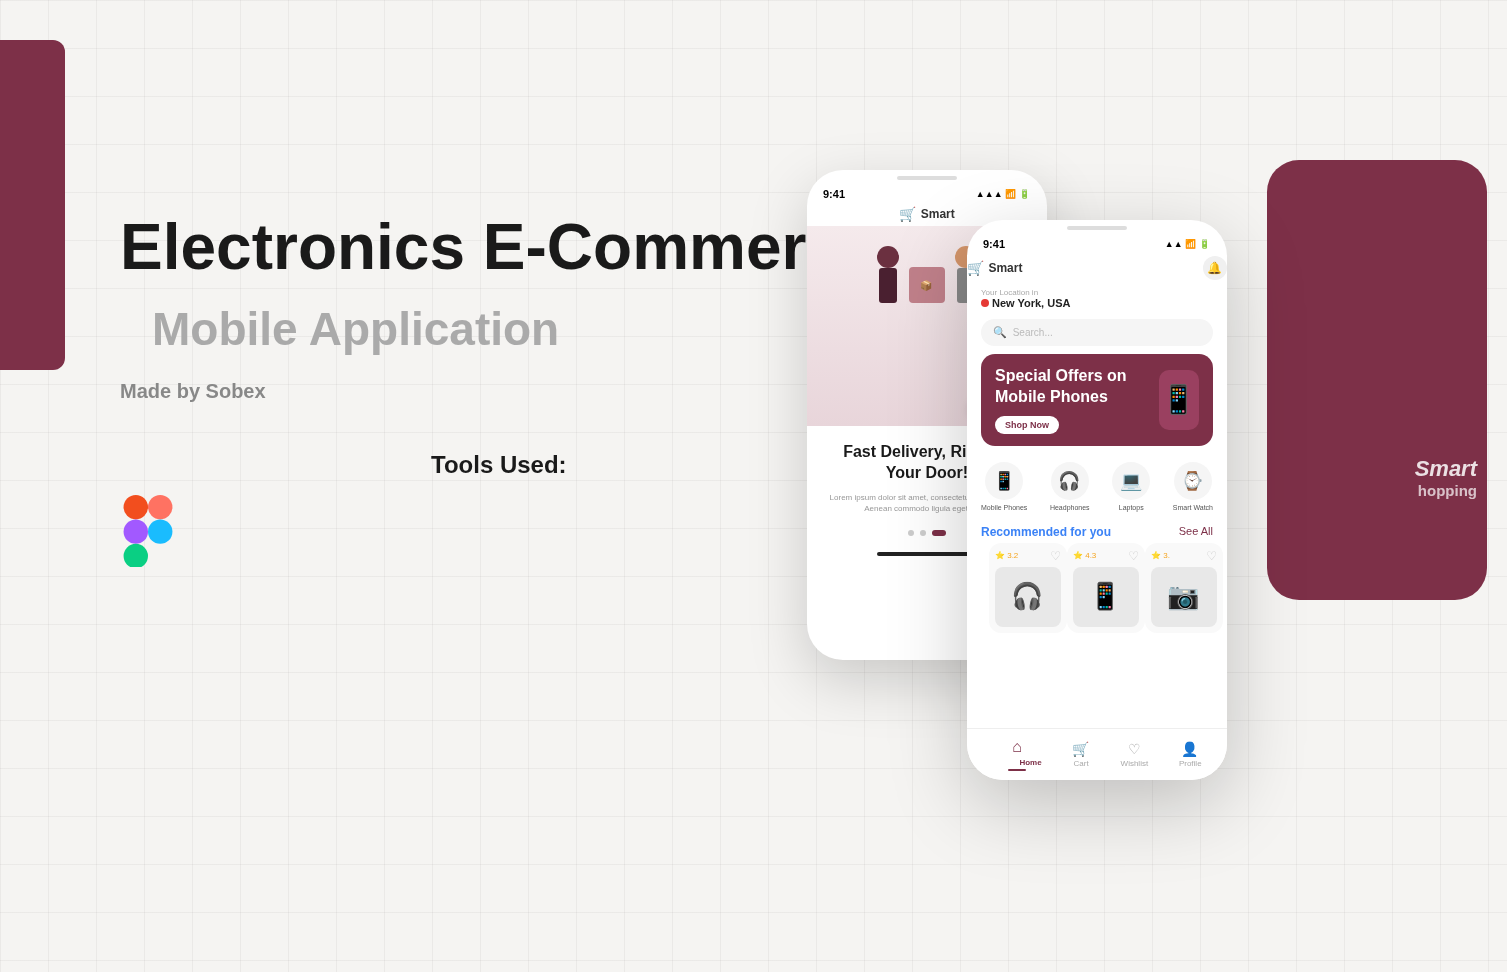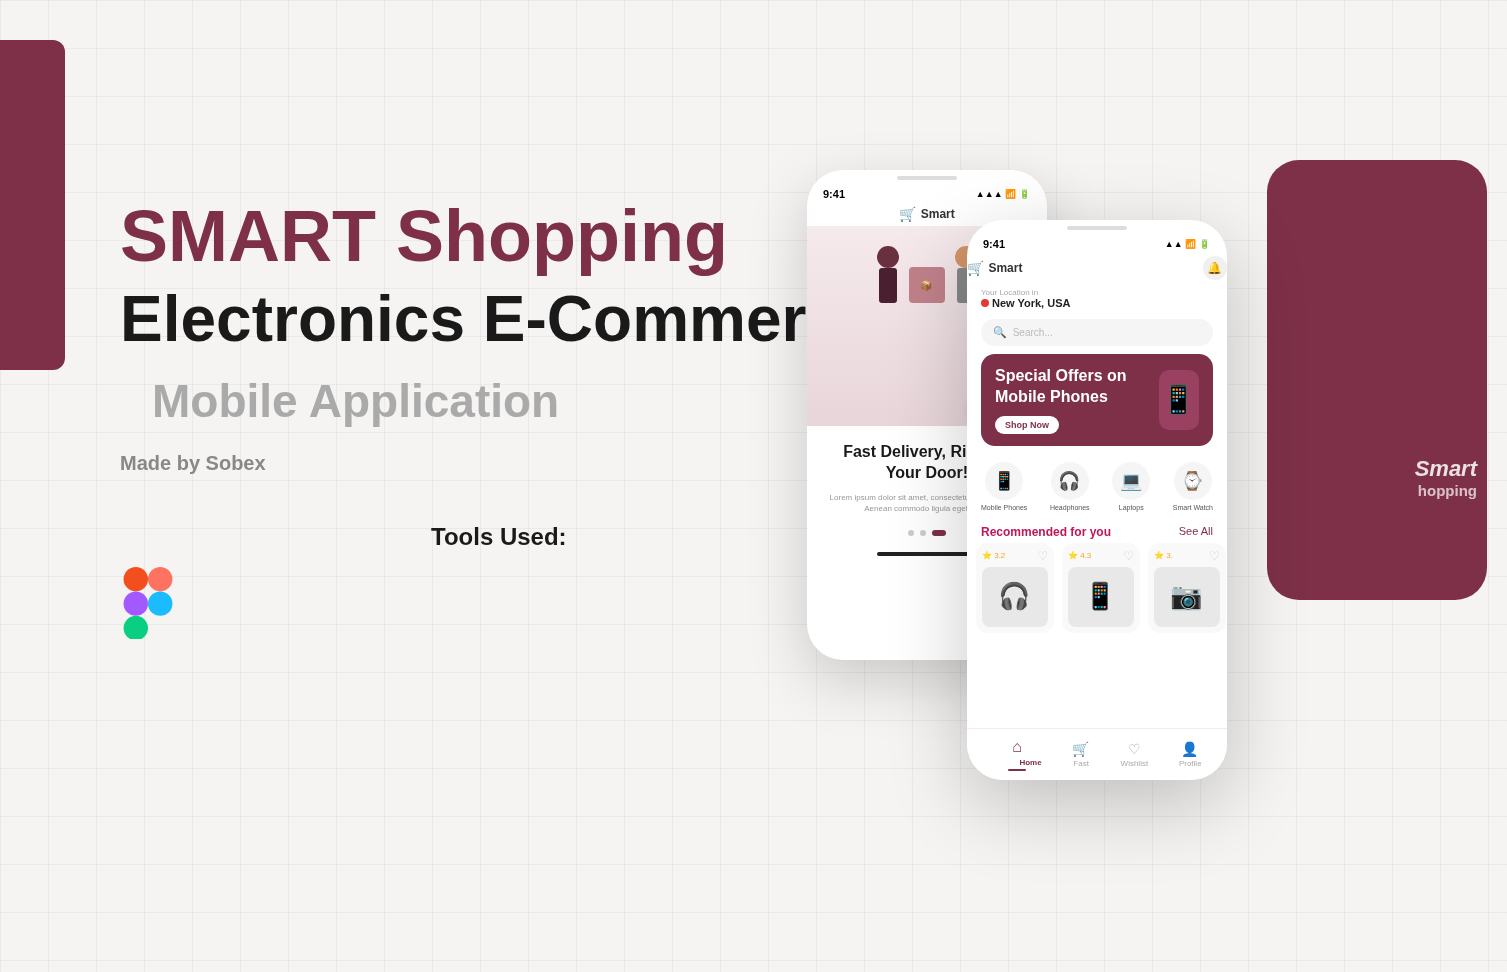--- a/index.html
+++ b/index.html
@@ -374,32 +374,32 @@
     
     .section-header {
       display: flex;
       justify-content: space-between;
       padding: 6px 14px 4px;
     }
 
     .section-title {
       font-size: 12px;
       font-weight: 700;
-      color: #be185d;
+      color: #3b82f6;
     }
 
     .see-all {
       font-size: 11px;
       color: #7d3048;
     }
 
     .products-row {
       display: flex;
-      gap: 8px;
-      padding: 0 9px;
+      gap: 0;
+      padding: 0 22px;
       overflow: hidden;
       align-items: flex-end;
     }
 
     .product-card {
       width: 78px;
       background: #f9f9f9;
       border-radius: 12px;
       padding: 6px;
       flex-shrink: 0;
@@ -498,21 +498,20 @@
     }
   </style>
 </head>
 <body>
 
 <div class="grid-bg"></div>
 
 <div class="left-rect"></div>
 
 <div class="content">
-  <div class="title-smart">SMART Shopping</div>
   <div class="title-ecommerce">Electronics E-Commerce</div>
   <div class="title-mobile">Mobile Application</div>
   <div class="made-by">Made by Sobex</div>
   <div class="tools-label">Tools Used:</div>
 
   <div class="figma-icon">
     <svg class="figma-svg" viewBox="0 0 38 56" xmlns="http://www.w3.org/2000/svg">
 
       <rect x="0" y="0" width="19" height="19" rx="9.5" fill="#F24E1E"></rect>
       <rect x="19" y="0" width="19" height="19" rx="9.5" fill="#FF7262"></rect>
@@ -685,21 +684,21 @@
     </div>
 
     <div class="bottom-nav">
       <div class="nav-item active">
         <span class="nav-icon">⌂</span>
         <span class="nav-label">Home</span>
         <div class="nav-active-dot"></div>
       </div>
       <div class="nav-item">
         <span class="nav-icon" style="font-size:14px; color:#aaa;">🛒</span>
-        <span class="nav-label">Fast</span>
+        <span class="nav-label">Cart</span>
       </div>
       <div class="nav-item">
         <span class="nav-icon" style="font-size:14px; color:#aaa;">♡</span>
         <span class="nav-label">Wishlist</span>
       </div>
       <div class="nav-item">
         <span class="nav-icon" style="font-size:14px; color:#aaa;">👤</span>
         <span class="nav-label">Profile</span>
       </div>
     </div>

